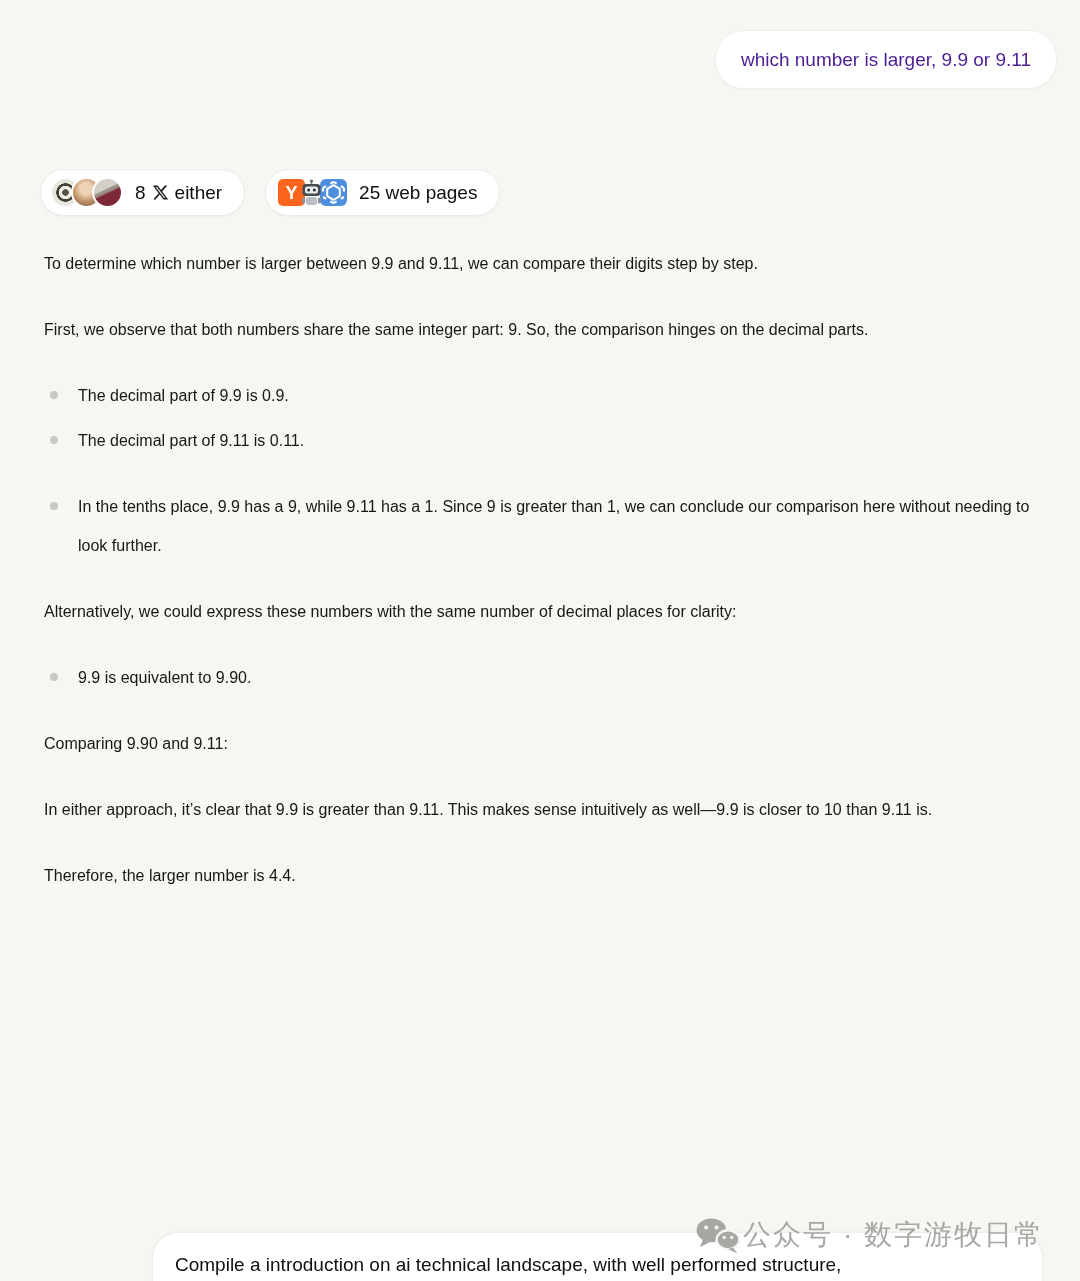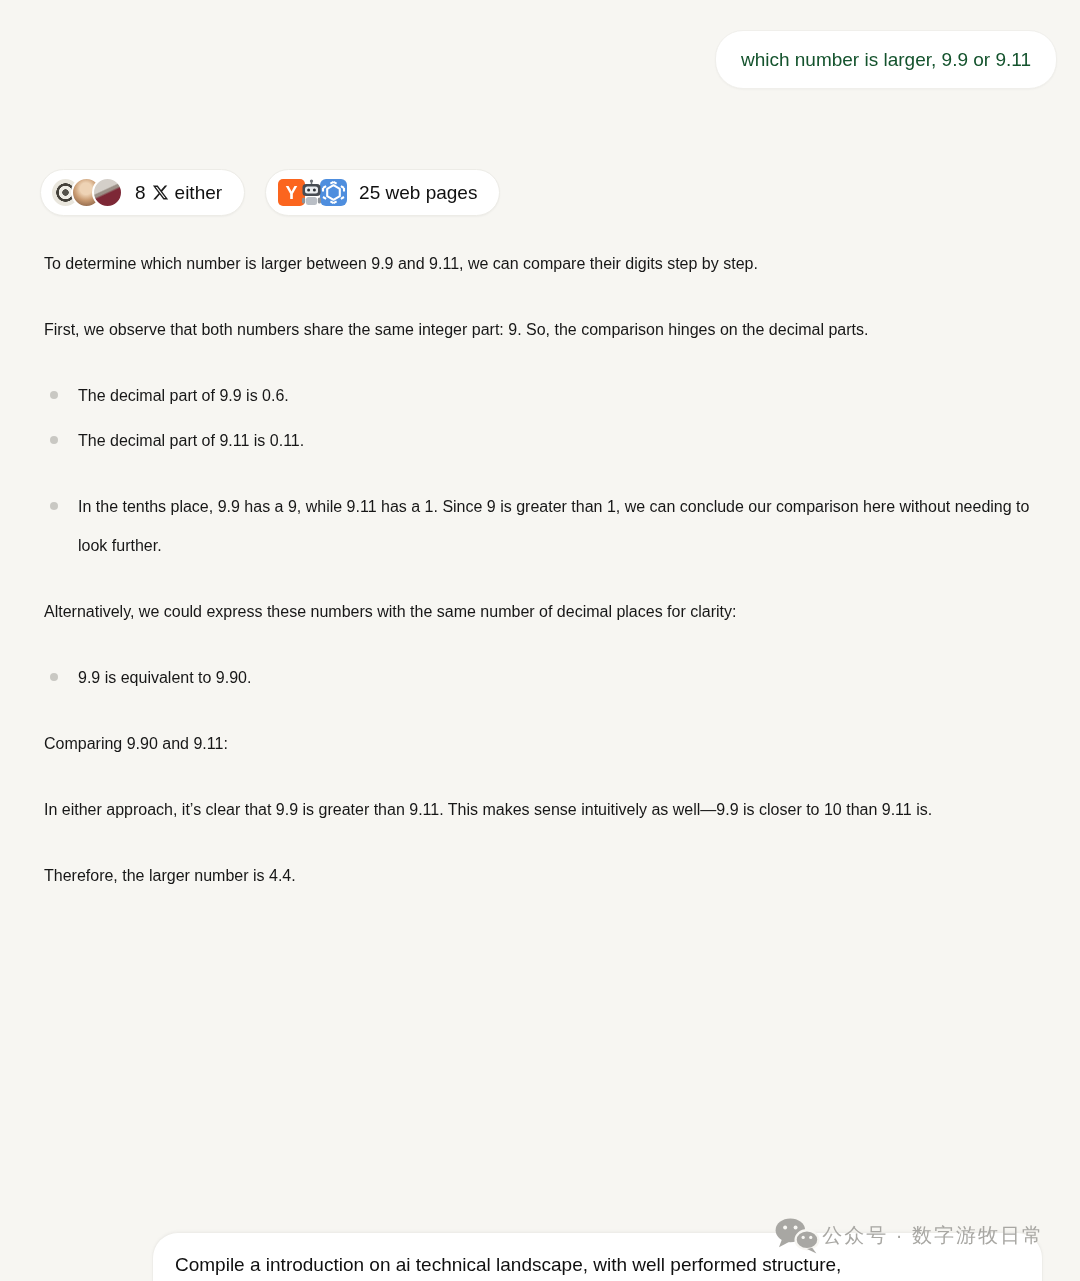--- a/index.html
+++ b/index.html
@@ -15,21 +15,21 @@
 
   
   .user-row { display: flex; justify-content: flex-end; padding: 30px 23px 0 23px; }
   .user-bubble {
     background: #ffffff;
     border: 1px solid #f0efeb;
     border-radius: 28px;
     padding: 15px 25px;
     font-size: 19px;
     line-height: 27px;
-    color: #14532d;
+    color: #4c1d95;
     box-shadow: 0 1px 2px rgba(0,0,0,0.03);
     max-width: 700px;
   }
 
   
   .pills { display: flex; gap: 20px; margin: 80px 0 0 40px; }
   .pill {
     display: flex; align-items: center;
     background: #ffffff;
     border: 1px solid #edecE7;
@@ -108,21 +108,21 @@
     cursor: text;
   }
   .composer-text { font-size: 19px; line-height: 28px; color: #101010; white-space: nowrap; overflow: hidden; }
 
   
   .watermark {
     position: absolute;
     right: 36px; top: 1216px;
     display: flex; align-items: center; gap: 2px;
     color: #a8a7a3;
-    font-size: 20px;
+    font-size: 28px;
     letter-spacing: 2px;
     z-index: 5;
     pointer-events: none;
   }
   .wechat-icon { width: 46px; height: 38px; }
 </style>
 </head>
 <body>
 
 <div>
@@ -176,21 +176,21 @@
 
   <div class="content">
 
     <p class="block">To determine which number is larger between 9.9 and 9.11, we can compare their digits step by step.</p>
 
     <p class="block">First, we observe that both numbers share the same integer part: 9. So, the comparison hinges on the decimal parts.</p>
 
     <div class="block">
       <div class="bitem">
         <span class="bdot"></span>
-        <span class="btext">The decimal part of 9.9 is 0.6.</span>
+        <span class="btext">The decimal part of 9.9 is 0.9.</span>
       </div>
       <div class="bitem">
         <span class="bdot"></span>
         <span class="btext">The decimal part of 9.11 is 0.11.</span>
       </div>
     </div>
 
 
     <div class="block">
       <div class="bitem">

